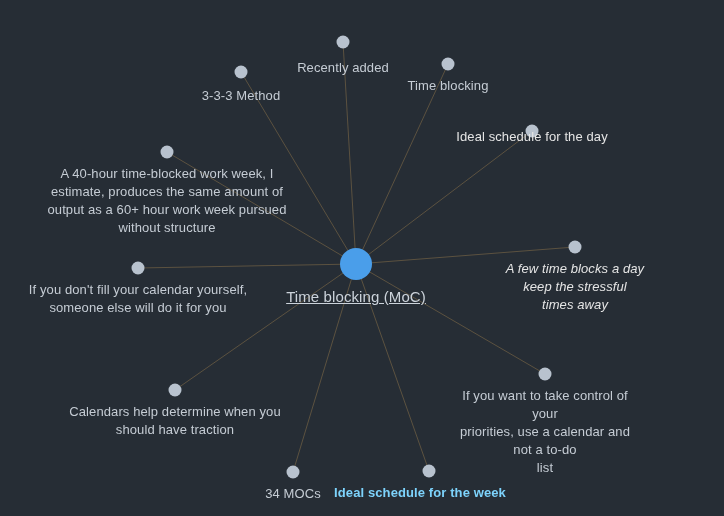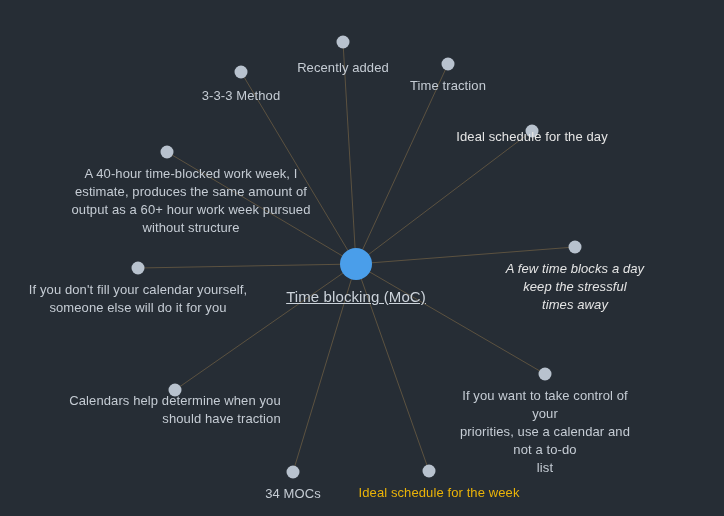--- a/index.html
+++ b/index.html
@@ -76,41 +76,41 @@
       <line x1="356" y1="264" x2="175" y2="390" stroke="#5c5240" stroke-width="1"></line>
       <line x1="356" y1="264" x2="429" y2="471" stroke="#5c5240" stroke-width="1"></line>
       <line x1="356" y1="264" x2="293" y2="472" stroke="#5c5240" stroke-width="1"></line>
     </svg>
   <div id="node-layer">
       <div class="graph-node center-node" style="left: 356px; top: 264px; width: 32px; height: 32px; background: rgb(74, 158, 234);"></div>
       <div class="node-label center-label" style="left: 356px; top: 287px; color: rgb(204, 211, 219);">Time blocking (MoC)</div>
       <div class="graph-node leaf-node" style="left: 343px; top: 42px; width: 13px; height: 13px; background: rgb(184, 194, 206);"></div>
       <div class="node-label" style="left: 343px; top: 59px; color: rgb(197, 204, 212);">Recently added</div>
       <div class="graph-node leaf-node" style="left: 448px; top: 64px; width: 13px; height: 13px; background: rgb(184, 194, 206);"></div>
-      <div class="node-label" style="left: 448px; top: 77px; color: rgb(197, 204, 212);">Time traction</div>
+      <div class="node-label" style="left: 448px; top: 77px; color: rgb(197, 204, 212);">Time blocking</div>
       <div class="graph-node leaf-node" style="left: 241px; top: 72px; width: 13px; height: 13px; background: rgb(184, 194, 206);"></div>
       <div class="node-label" style="left: 241px; top: 87px; color: rgb(197, 204, 212);">3-3-3 Method</div>
       <div class="graph-node leaf-node" style="left: 532px; top: 131px; width: 13px; height: 13px; background: rgb(184, 194, 206);"></div>
       <div class="node-label" style="left: 532px; top: 128px; color: #e5e5e5;">Ideal schedule for the day</div>
       <div class="graph-node leaf-node" style="left: 167px; top: 152px; width: 13px; height: 13px; background: rgb(184, 194, 206);"></div>
-      <div class="node-label" style="left: 167px; top: 165px; color: rgb(197, 204, 212); margin-left: 24px;">A 40-hour time-blocked work week, I
+      <div class="node-label" style="left: 167px; top: 165px; color: rgb(197, 204, 212);">A 40-hour time-blocked work week, I
 estimate, produces the same amount of
 output as a 60+ hour work week pursued
 without structure</div>
       <div class="graph-node leaf-node" style="left: 575px; top: 247px; width: 13px; height: 13px; background: rgb(184, 194, 206);"></div>
       <div class="node-label" style="left: 575px; top: 260px; color: #e5e5e5; font-style: italic;">A few time blocks a day keep the stressful
 times away</div>
       <div class="graph-node leaf-node" style="left: 138px; top: 268px; width: 13px; height: 13px; background: rgb(184, 194, 206);"></div>
       <div class="node-label" style="left: 138px; top: 281px; color: rgb(197, 204, 212);">If you don't fill your calendar yourself,
 someone else will do it for you</div>
       <div class="graph-node leaf-node" style="left: 545px; top: 374px; width: 13px; height: 13px; background: rgb(184, 194, 206);"></div>
       <div class="node-label" style="left: 545px; top: 387px; color: rgb(197, 204, 212);">If you want to take control of your
 priorities, use a calendar and not a to-do
 list</div>
       <div class="graph-node leaf-node" style="left: 175px; top: 390px; width: 13px; height: 13px; background: rgb(184, 194, 206);"></div>
-      <div class="node-label" style="left: 175px; top: 392px; color: rgb(197, 204, 212); text-align: right;">Calendars help determine when you
+      <div class="node-label" style="left: 175px; top: 403px; color: rgb(197, 204, 212);">Calendars help determine when you
 should have traction</div>
       <div class="graph-node leaf-node" style="left: 429px; top: 471px; width: 13px; height: 13px; background: rgb(184, 194, 206);"></div>
-      <div class="node-label" style="left: 439px; top: 484px; color: #eab308;">Ideal schedule for the week</div>
+      <div class="node-label" style="left: 420px; top: 484px; color: #7dd3fc; font-weight: bold;">Ideal schedule for the week</div>
       <div class="graph-node leaf-node" style="left: 293px; top: 472px; width: 13px; height: 13px; background: rgb(184, 194, 206);"></div>
       <div class="node-label" style="left: 293px; top: 485px; color: rgb(197, 204, 212);">34 MOCs</div>
     </div>
 </div>
 
 </body></html>

